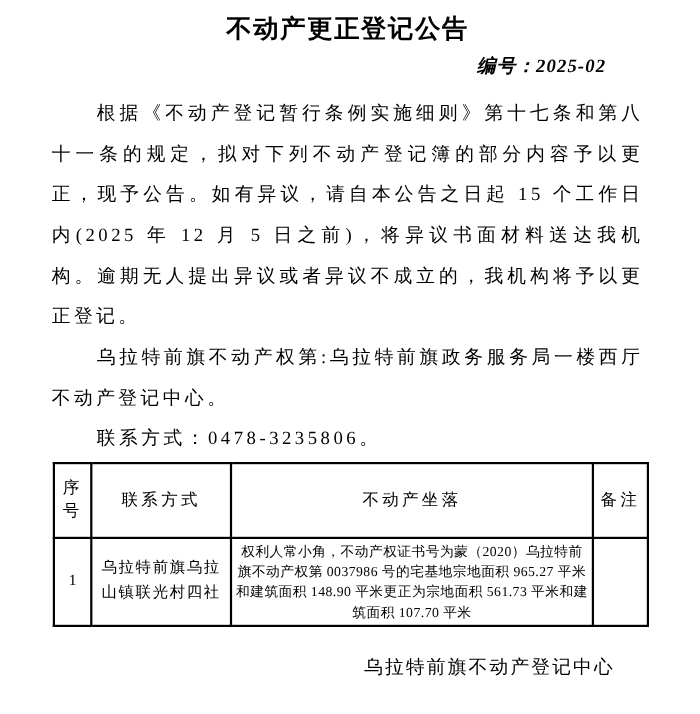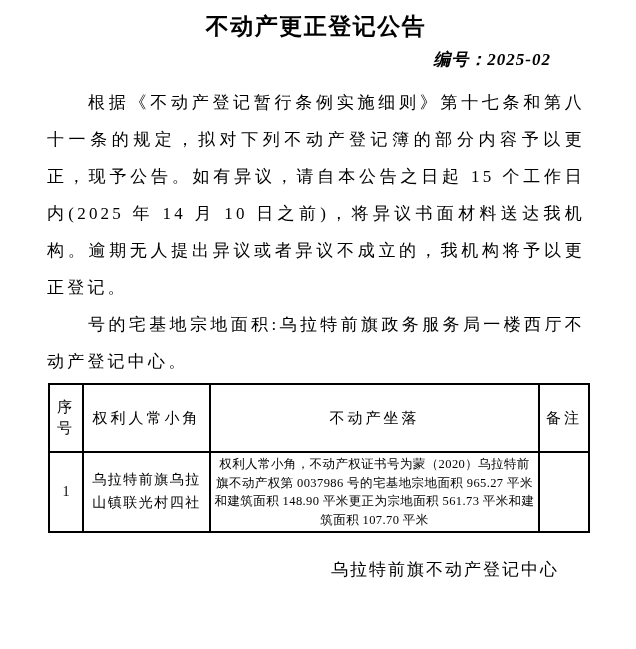--- a/index.html
+++ b/index.html
@@ -72,35 +72,36 @@
 </head>
 <body>
 
 <div class="page">
 
   <h1 class="doc-title">不动产更正登记公告</h1>
 
   <div class="doc-number">编号：2025-02</div>
 
   <div class="body-text">
-    <p><span>根据《不动产登记暂行条例实施细则》第十七条和第八十一条的规定，拟对下列不动产登记簿的部分内容予以更正，现予公告。如有异议，请自本公告之日起 </span><span class="u">15</span><span> 个工作日内(2025 年 14 月 10 日之前)，将异议书面材料送达我机构。逾期无人提出异议或者异议不成立的，我机构将予以更正登记。</span></p>
-    <p><span>号的宅基地宗地面积:</span><span class="u">乌拉特前旗政务服务局一楼西厅不动产登记中心。</span></p>
+    <p><span>根据《不动产登记暂行条例实施细则》第十七条和第八十一条的规定，拟对下列不动产登记簿的部分内容予以更正，现予公告。如有异议，请自本公告之日起 </span><span class="u">15</span><span> 个工作日内(2025 年 12 月 5 日之前)，将异议书面材料送达我机构。逾期无人提出异议或者异议不成立的，我机构将予以更正登记。</span></p>
+    <p><span>乌拉特前旗不动产权第:</span><span class="u">乌拉特前旗政务服务局一楼西厅不动产登记中心。</span></p>
+    <p><span>联系方式：</span><span class="u">0478-3235806。</span></p>
   </div>
 
   <table class="correction">
     <colgroup>
       <col class="c1">
         <col class="c2">
         <col class="c3">
         <col class="c4">
     </colgroup>
     <thead>
       <tr>
         <th class="hdr">序号</th>
-        <th class="hdr">权利人常小角</th>
+        <th class="hdr">联系方式</th>
         <th class="hdr">不动产坐落</th>
         <th class="hdr">备注</th>
       </tr>
     </thead>
     <tbody>
       <tr>
         <td class="seq">1</td>
         <td class="loc">乌拉特前旗乌拉山镇联光村四社</td>
         <td class="cnt">权利人常小角，不动产权证书号为蒙（2020）乌拉特前旗不动产权第 0037986 号的宅基地宗地面积 965.27 平米和建筑面积 148.90 平米更正为宗地面积 561.73 平米和建筑面积 107.70 平米</td>
         <td class="rmk"></td>

